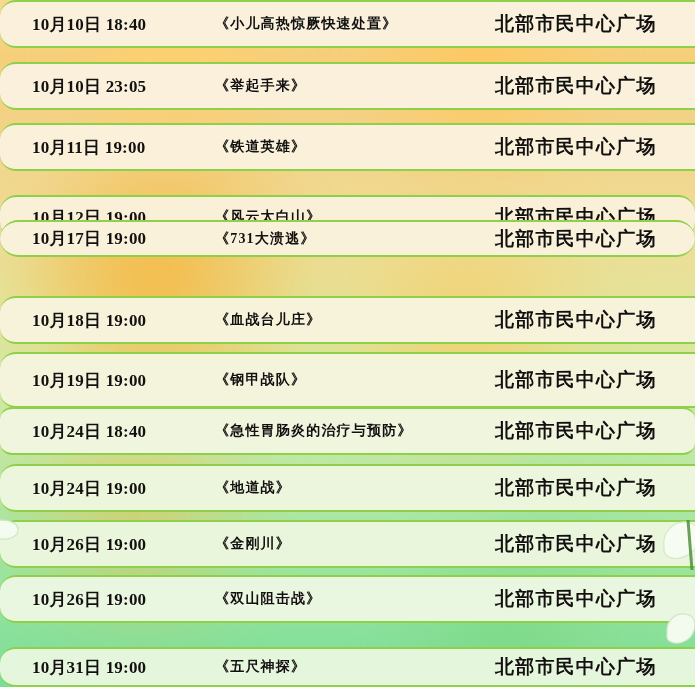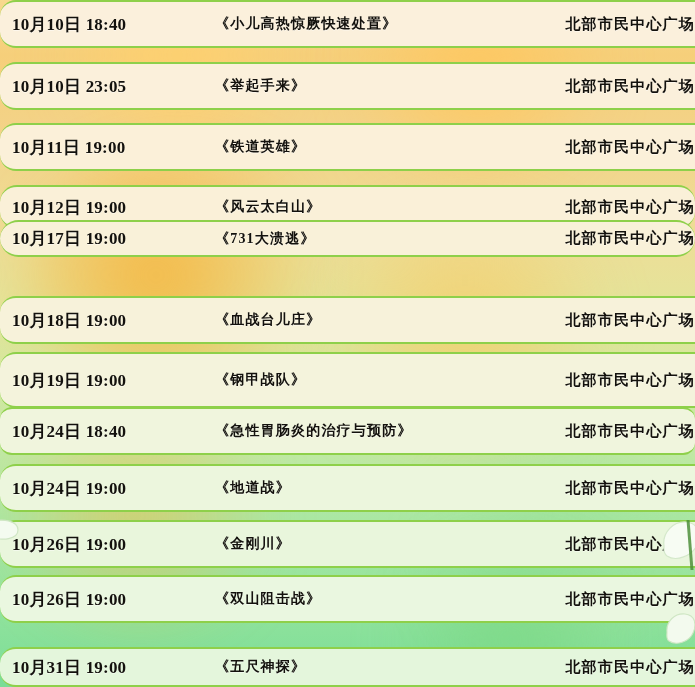--- a/index.html
+++ b/index.html
@@ -96,36 +96,36 @@
   .cell {
     color: #13110d;
     font-size: 17px;
     letter-spacing: 0.5px;
     white-space: nowrap;
     text-shadow: 0 1px 0 rgba(255,255,255,.45);
     font-weight: 700;
   }
   .cell-date {
     width: 215px;
-    padding-left: 12px;
+    padding-left: 32px;
     box-sizing: border-box;
     font-family: "Liberation Serif", "DejaVu Serif", serif;
     letter-spacing: 0.2px;
   }
   .cell-title {
     flex: 1;
     text-align: left;
     padding-right: 8px;
     font-size: 14px;
     letter-spacing: 1.2px;
   }
   .cell-venue {
     width: 200px;
-    text-align: right;
-    font-size: 15px;
+    text-align: left;
+    font-size: 19px;
     letter-spacing: 1.2px;
   }
 
   
   .leaf {
     position: absolute;
     pointer-events: none;
   }
   .leaf-left {
     left: -12px;
@@ -174,21 +174,21 @@
           <div class="cell cell-venue">北部市民中心广场</div>
         </div>
       </div>
       <div class="row" style="top: 123px; height: 48px; background: rgb(251, 240, 217);">
         <div class="row-inner">
           <div class="cell cell-date">10月11日  19:00</div>
           <div class="cell cell-title">《铁道英雄》</div>
           <div class="cell cell-venue">北部市民中心广场</div>
         </div>
       </div>
-      <div class="row" style="top: 185px; height: 44px; background: rgb(250, 240, 216); border-radius: 17px;">
+      <div class="row" style="top: 195px; height: 44px; background: rgb(250, 240, 216); border-radius: 17px;">
         <div class="row-inner">
           <div class="cell cell-date">10月12日  19:00</div>
           <div class="cell cell-title">《风云太白山》</div>
           <div class="cell cell-venue">北部市民中心广场</div>
         </div>
       </div>
       <div class="row" style="top: 220px; height: 37px; background: rgb(249, 241, 217); border-radius: 19px;">
         <div class="row-inner">
           <div class="cell cell-date">10月17日  19:00</div>
           <div class="cell cell-title">《731大溃逃》</div>

